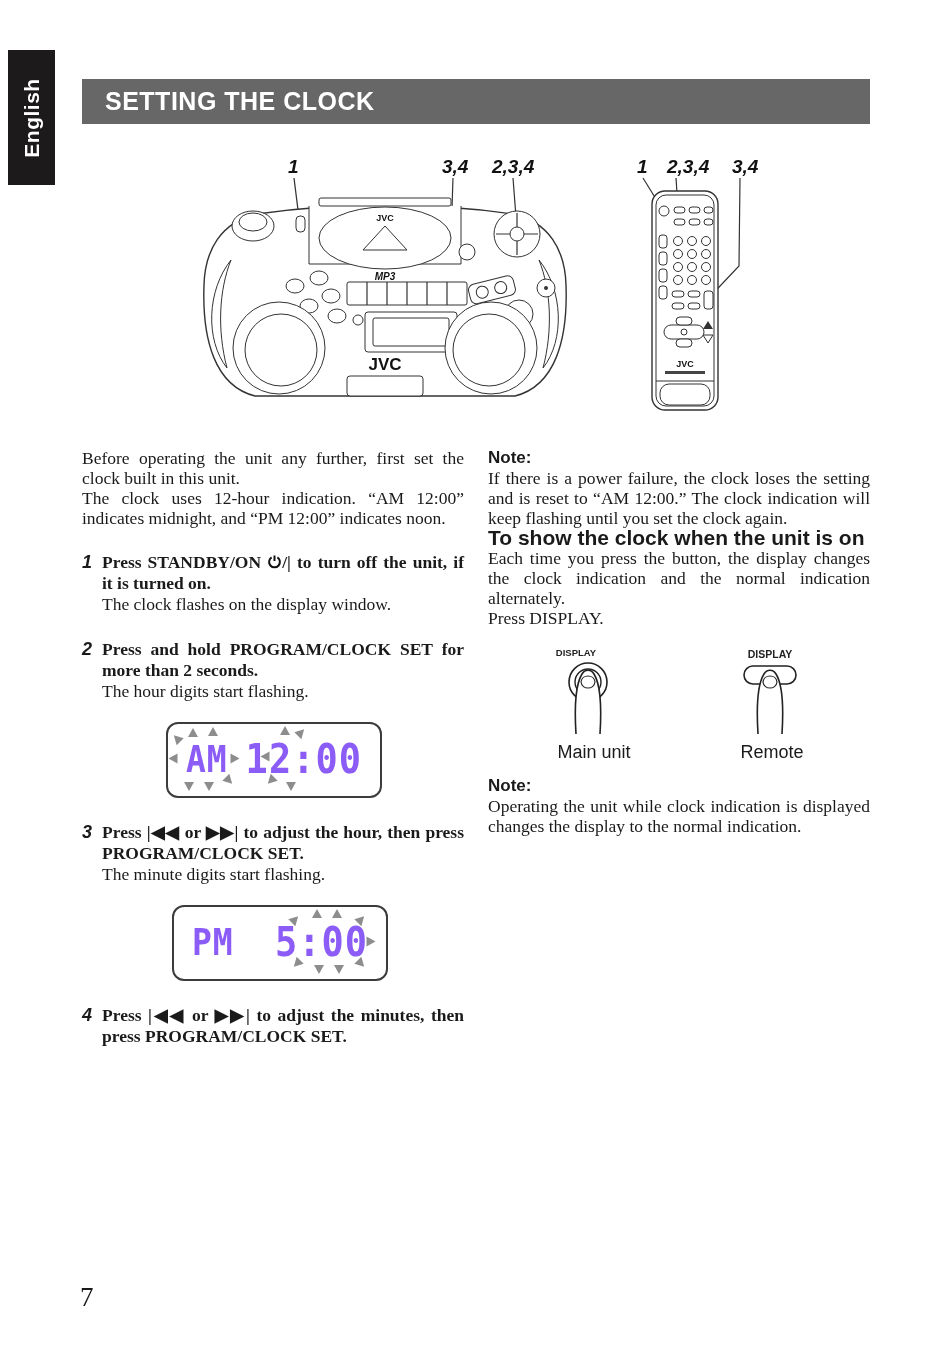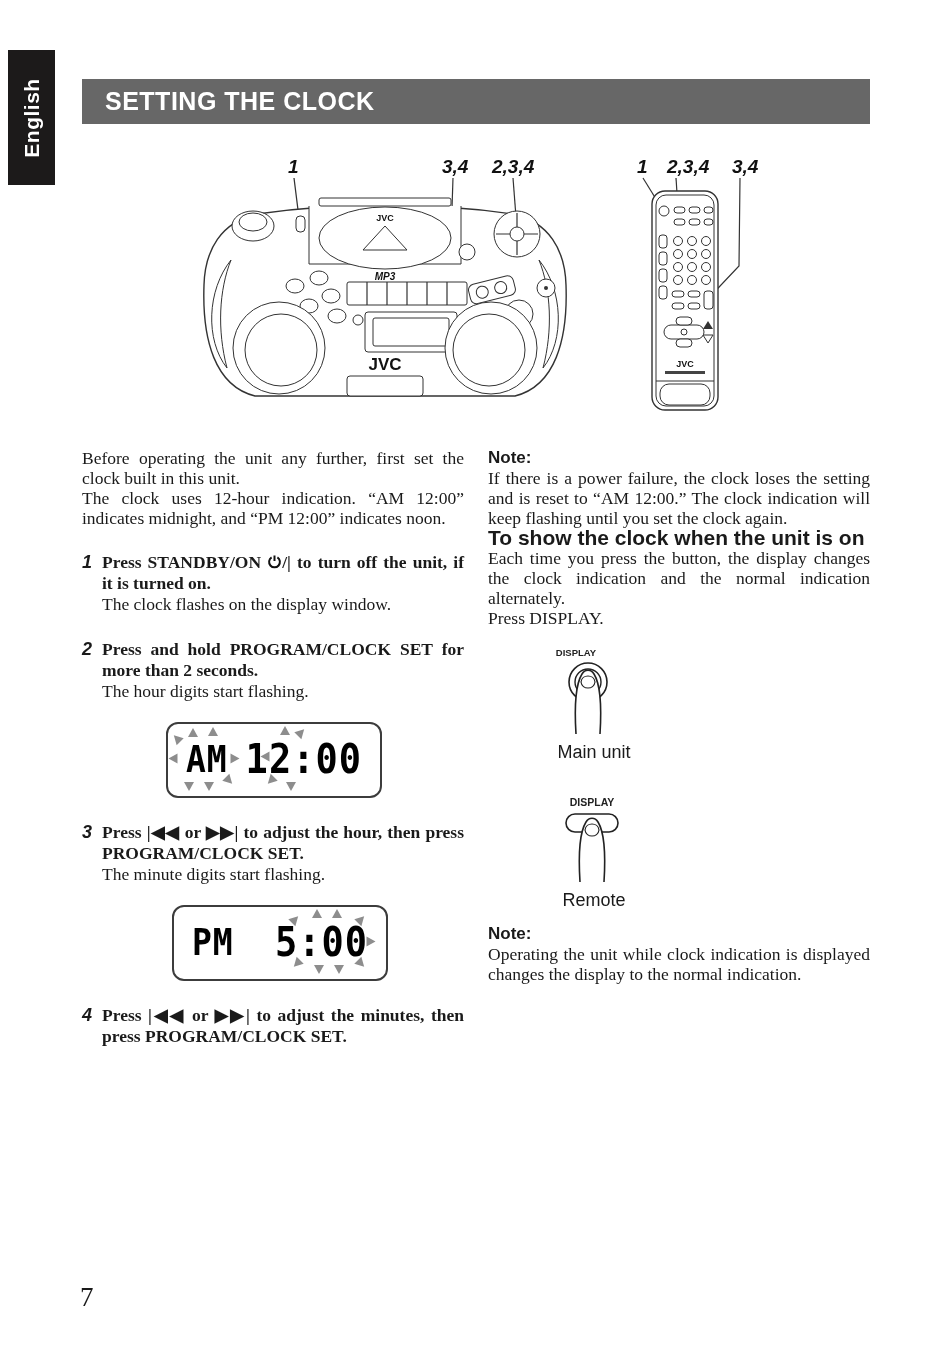--- a/index.html
+++ b/index.html
@@ -40,28 +40,28 @@
         font-size:18px;width:20px;flex:0 0 20px;line-height:21px;}
   .step-body{flex:1;}
   .step-bold{font-weight:bold;line-height:21px;}
   .step-normal{font-weight:normal;line-height:21px;}
   .pwr-icon{display:inline-block;vertical-align:-2px;}
 
   
   .lcd{position:relative;width:216px;height:76px;border:2px solid #3c3c3c;border-radius:12px;
        margin:20px 0 0 84px;display:flex;align-items:center;justify-content:space-between;
        padding:0 18px;box-sizing:border-box;font-family:"DejaVu Sans Mono",monospace;
-       font-weight:bold;color:#000000;}
+       font-weight:bold;color:#8b5cf6;}
   .lcd .ampm{font-size:33px;letter-spacing:1px;transform:scaleY(1.12);}
   .lcd .time{font-size:37px;letter-spacing:1px;transform:scaleY(1.12);}
   .tri{position:absolute;width:0;height:0;border-left:5px solid transparent;
        border-right:5px solid transparent;border-bottom:9px solid #8d8d8d;}
 
   
-  .press-row{display:flex;margin:16px 0 0 42px;gap:30px;flex-direction:column;}
+  .press-row{display:flex;margin:16px 0 0 42px;gap:50px;}
   .press-item{width:128px;text-align:center;}
   .press-caption{font-family:"Liberation Sans",sans-serif;font-size:18px;margin-top:2px;text-align:center;}
 
   .page-number{position:absolute;left:80px;top:1282px;font-size:27px;font-family:"Liberation Serif",serif;}
 </style>
 </head>
 <body>
 
 <div class="page">
 

